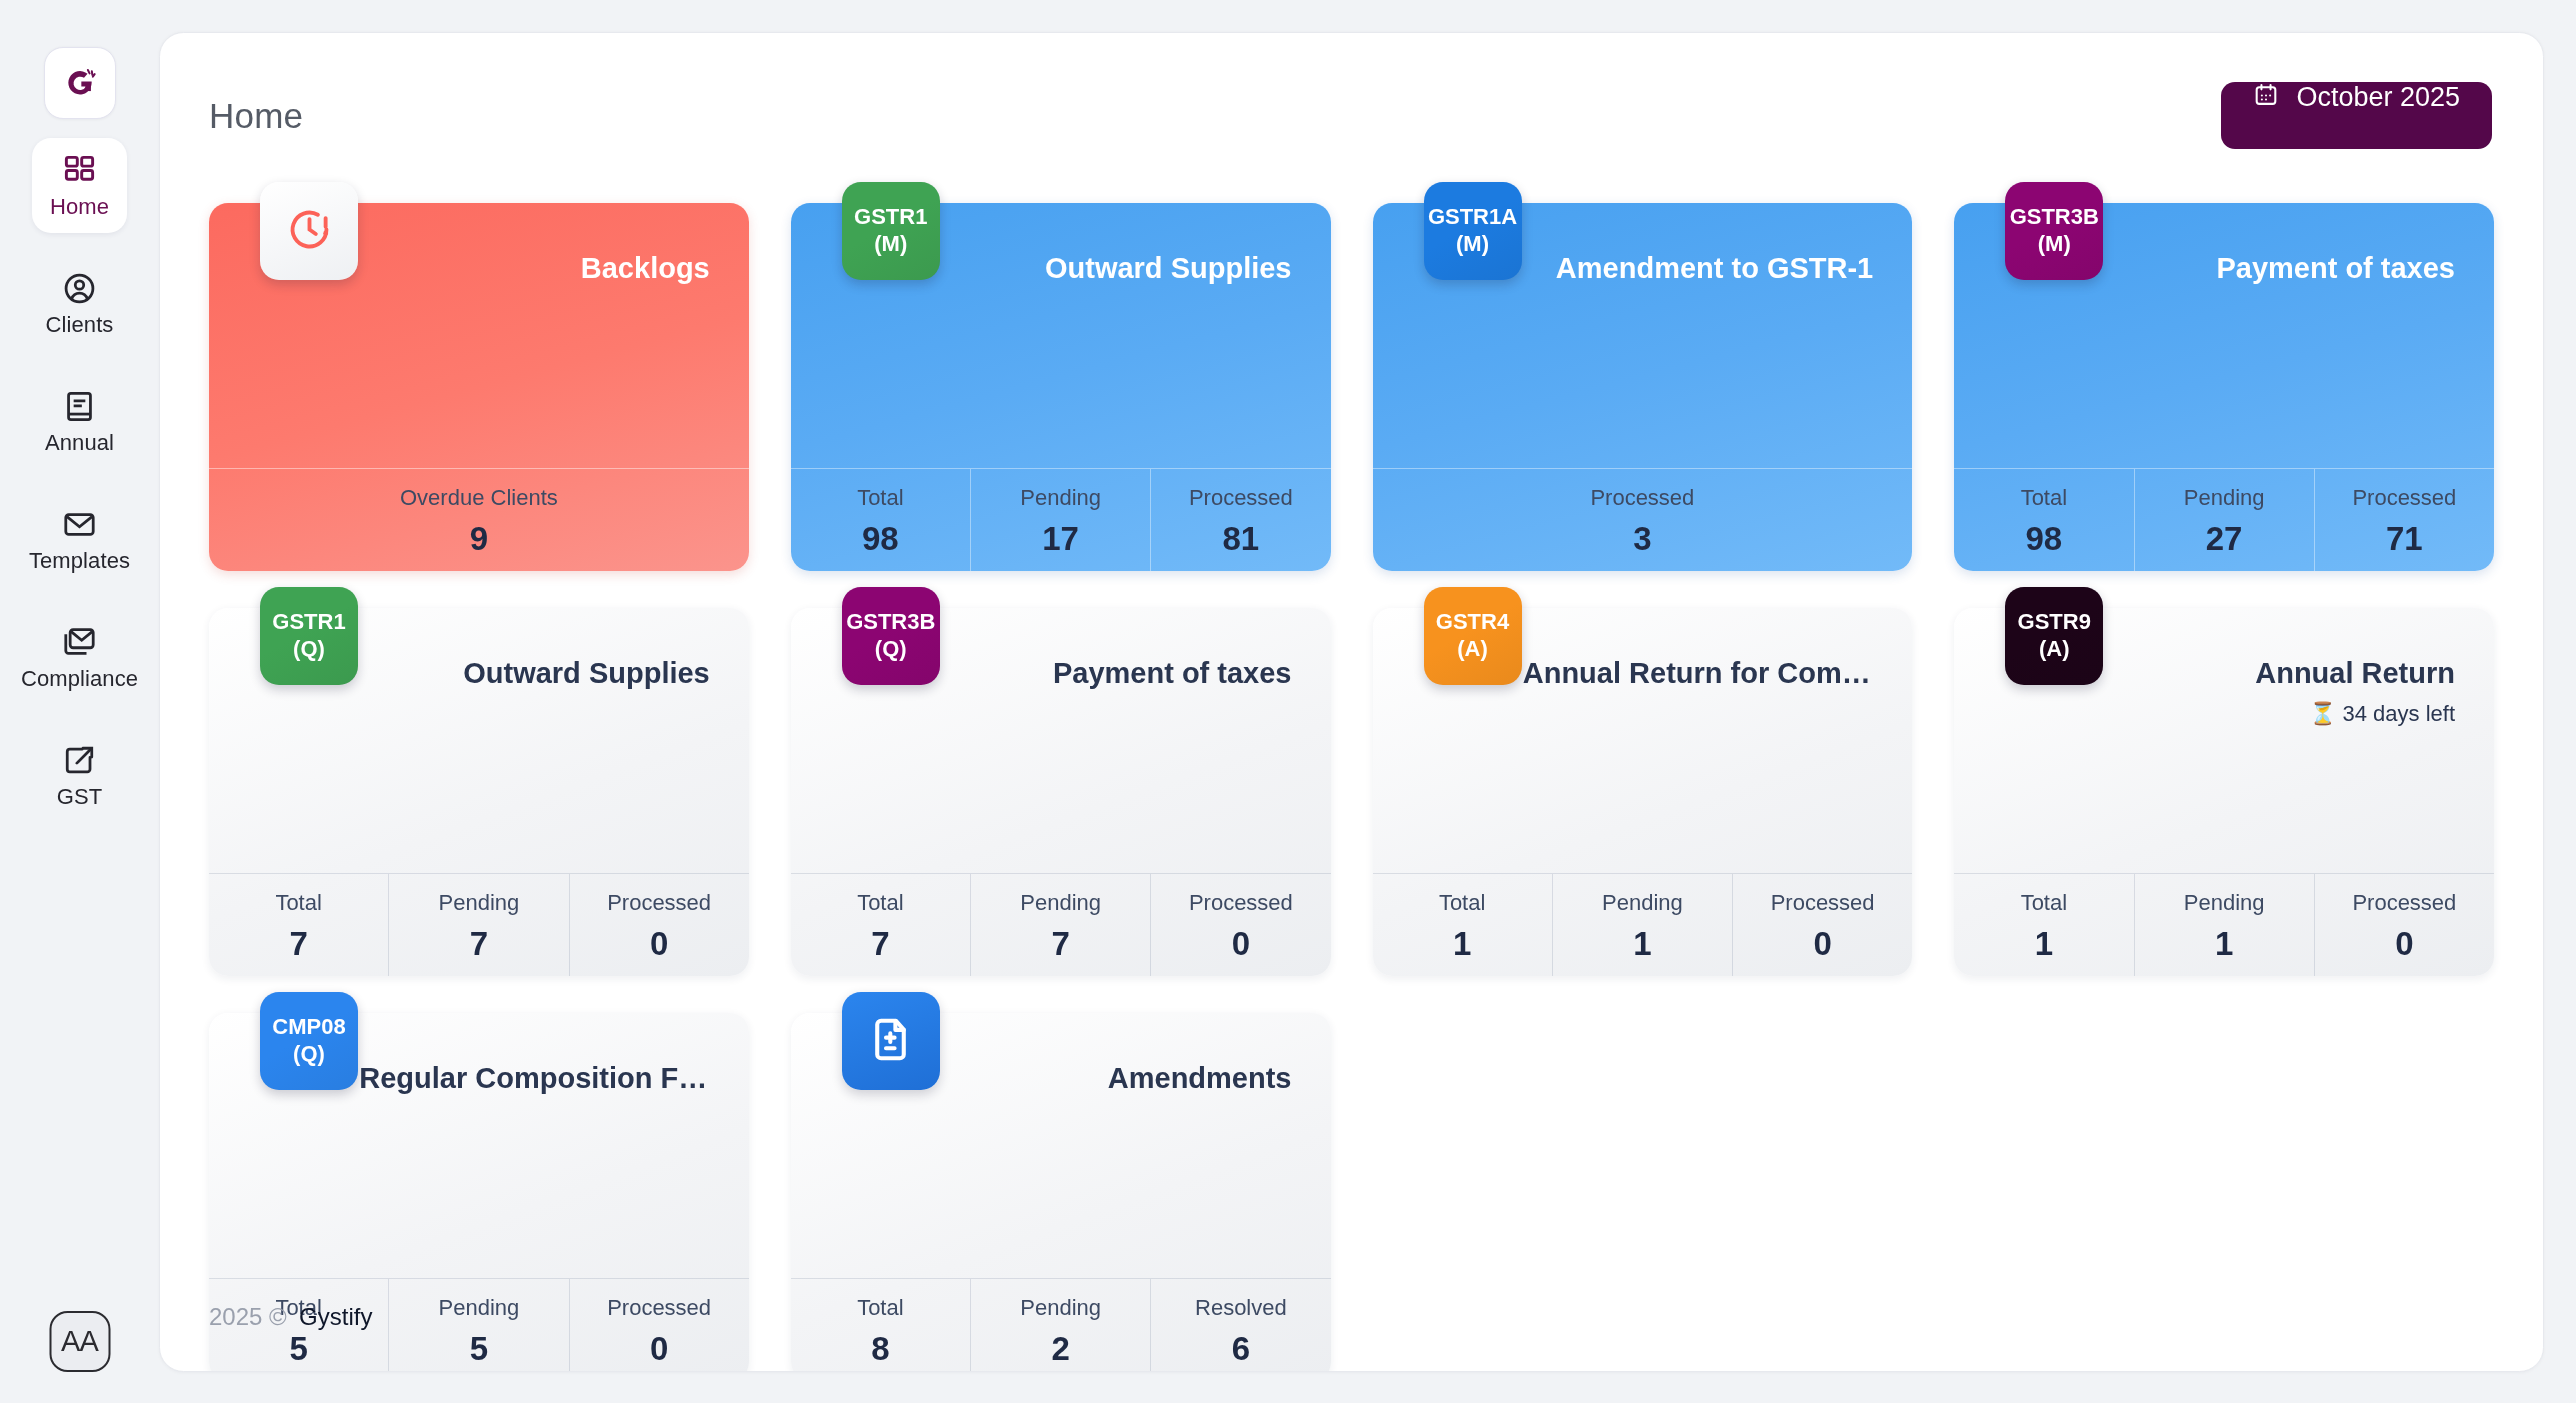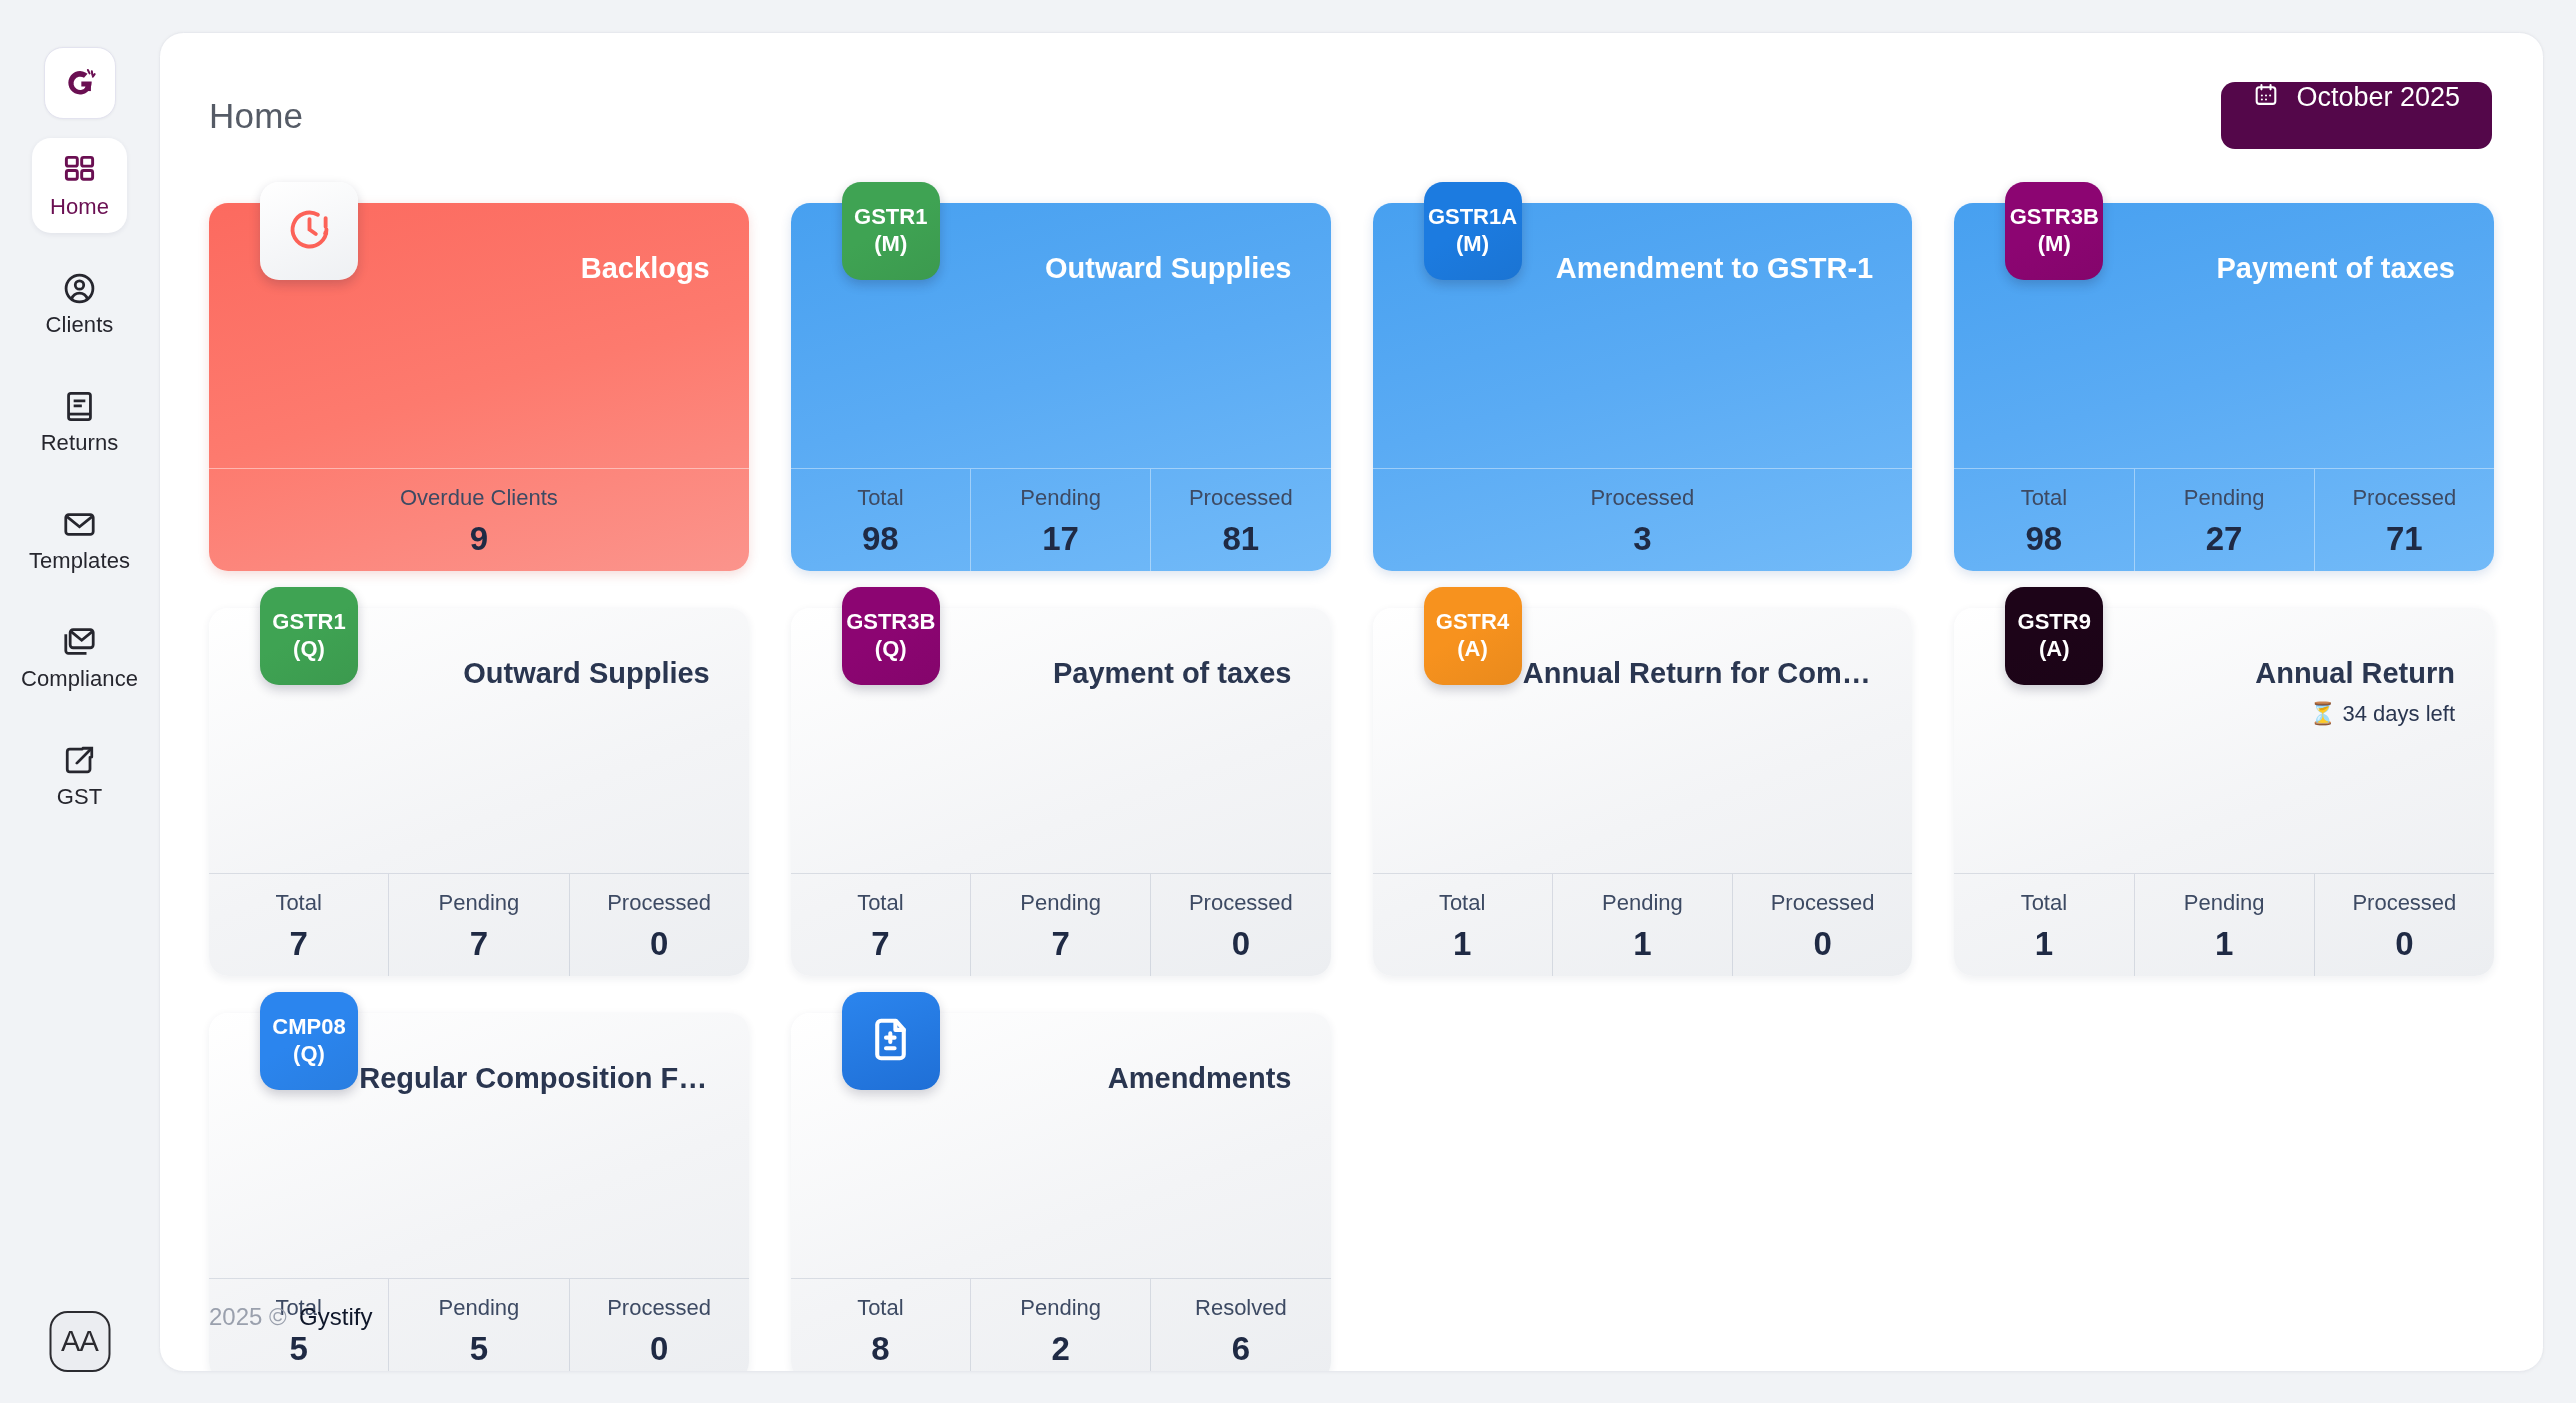--- a/index.html
+++ b/index.html
@@ -337,21 +337,21 @@
       </div>
 
       <div class="nav-item">
         <span>
           <svg width="35" height="35" viewBox="0 0 24 24" fill="none" stroke="#26262e" stroke-width="1.9">
             <rect x="4.5" y="3" width="15" height="18" rx="1.6"></rect>
             <path d="M4.5 17.2h15"></path>
             <path d="M8 8.2h8M8 11.6h5.6"></path>
           </svg>
         </span>
-        <span class="nav-label">Returns</span>
+        <span class="nav-label">Annual</span>
       </div>
 
       <div class="nav-item">
         <span>
           <svg width="35" height="35" viewBox="0 0 24 24" fill="none" stroke="#26262e" stroke-width="1.9">
             <rect x="2.6" y="5.2" width="18.8" height="13.6" rx="2"></rect>
             <path d="M3.4 6.6l8.6 7 8.6-7"></path>
           </svg>
         </span>
         <span class="nav-label">Templates</span>

